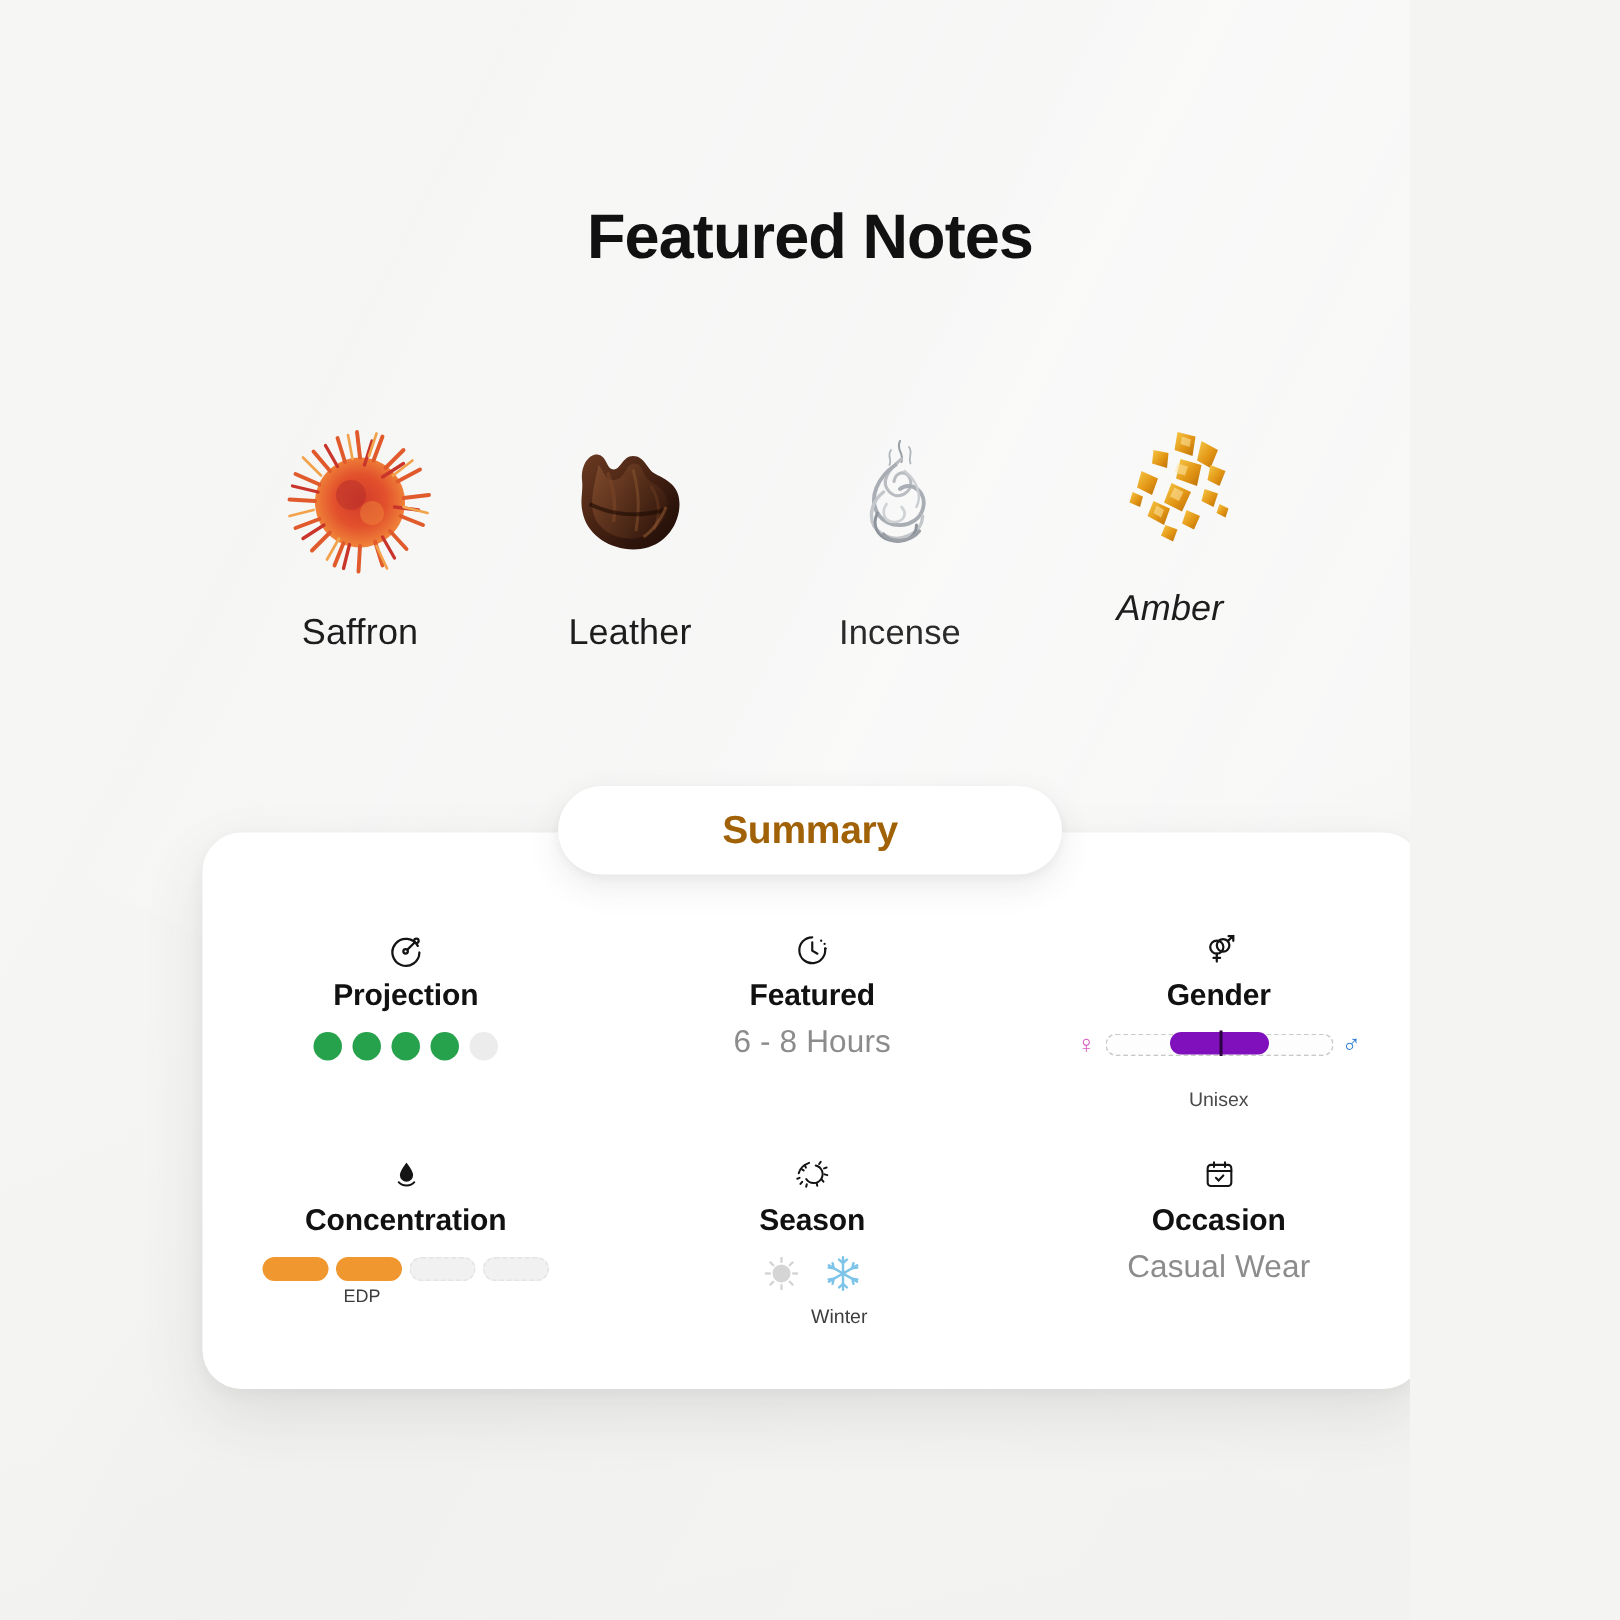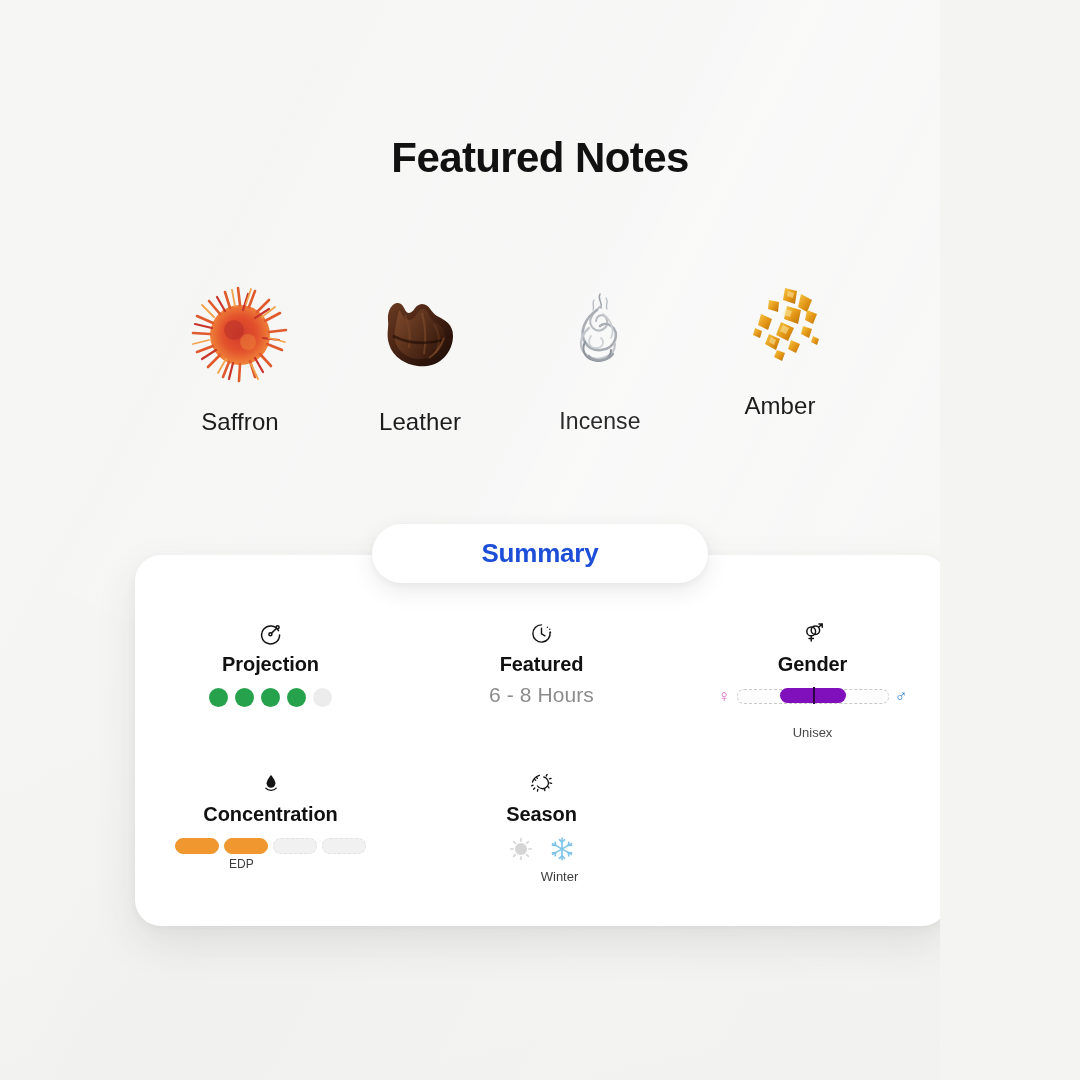--- a/index.html
+++ b/index.html
@@ -89,21 +89,21 @@
     position: relative;
   }
   .note-label {
     margin-top: 18px;
     font-size: 24px;
     color: #1d1d1d;
     letter-spacing: 0.1px;
     text-align: center;
   }
   .note-item.n-incense .note-label { font-size: 23px; color: #2a2a2a; }
-  .note-item.n-amber { margin-top: -10px; }
+  .note-item.n-amber { margin-top: -10px; font-style: italic; }
   .note-item.n-amber .note-label { margin-top: 12px; }
 
   
   .summary-card {
     position: absolute;
     left: 135px;
     top: 555px;
     width: 813px;
     height: 371px;
     background: #ffffff;
@@ -121,21 +121,21 @@
     border-radius: 30px;
     box-shadow: 0 8px 22px rgba(60, 60, 60, 0.10), 0 2px 6px rgba(60,60,60,0.05);
     display: flex;
     align-items: center;
     justify-content: center;
     z-index: 6;
   }
   .summary-pill-label {
     font-size: 26px;
     font-weight: bold;
-    color: #1d4ed8;
+    color: #a16207;
     letter-spacing: -0.2px;
   }
 
   .summary-grid {
     position: absolute;
     left: 135px;
     top: 600px;
     width: 813px;
     height: 326px;
     display: grid;
@@ -517,15 +517,27 @@
               <path d="M12 5.6 9.6 3.4M12 5.6l2.4-2.2M12 18.4l-2.4 2.2M12 18.4l2.4 2.2"></path>
               <path d="M6.3 8.8 3.2 8.4M6.3 8.8 5.6 5.7M17.7 15.2l3.1.4M17.7 15.2l.7 3.1"></path>
               <path d="M17.7 8.8l3.1-.4M17.7 8.8l.7-3.1M6.3 15.2l-3.1.4M6.3 15.2l-.7 3.1"></path>
             </svg>
           </span>
         </div>
         <div class="season-sub">Winter</div>
       </div>
     </div>
 
+    <div class="cell">
+      <div class="cell-icon">
+        <svg viewBox="0 0 24 24" width="22" height="22" fill="none" stroke="#141414" stroke-width="1.5" stroke-linecap="round">
+          <rect x="3.4" y="5" width="17.2" height="15.4" rx="2.4"></rect>
+          <path d="M3.4 9.4h17.2"></path>
+          <path d="M8 3.2v3.4M16 3.2v3.4"></path>
+          <path d="M9.4 14.4l1.9 1.9 3.5-3.6"></path>
+        </svg>
+      </div>
+      <div class="cell-title">Occasion</div>
+      <div class="cell-value">Casual Wear</div>
+    </div>
 
   </div>
 </div>
 
 </body></html>

